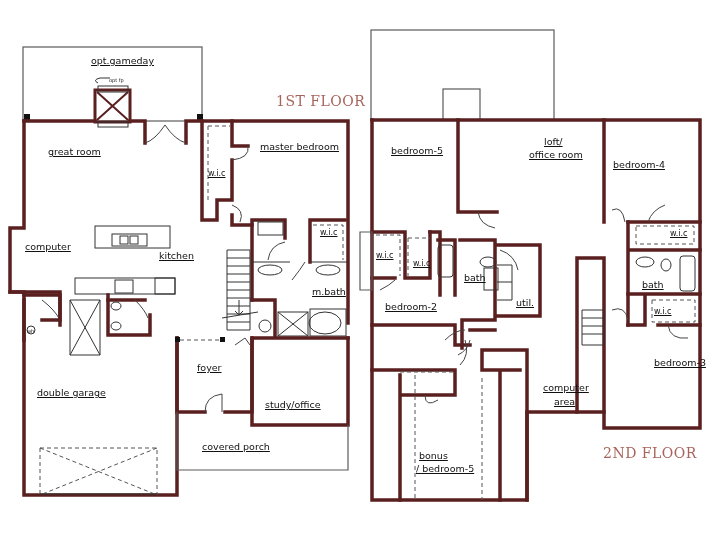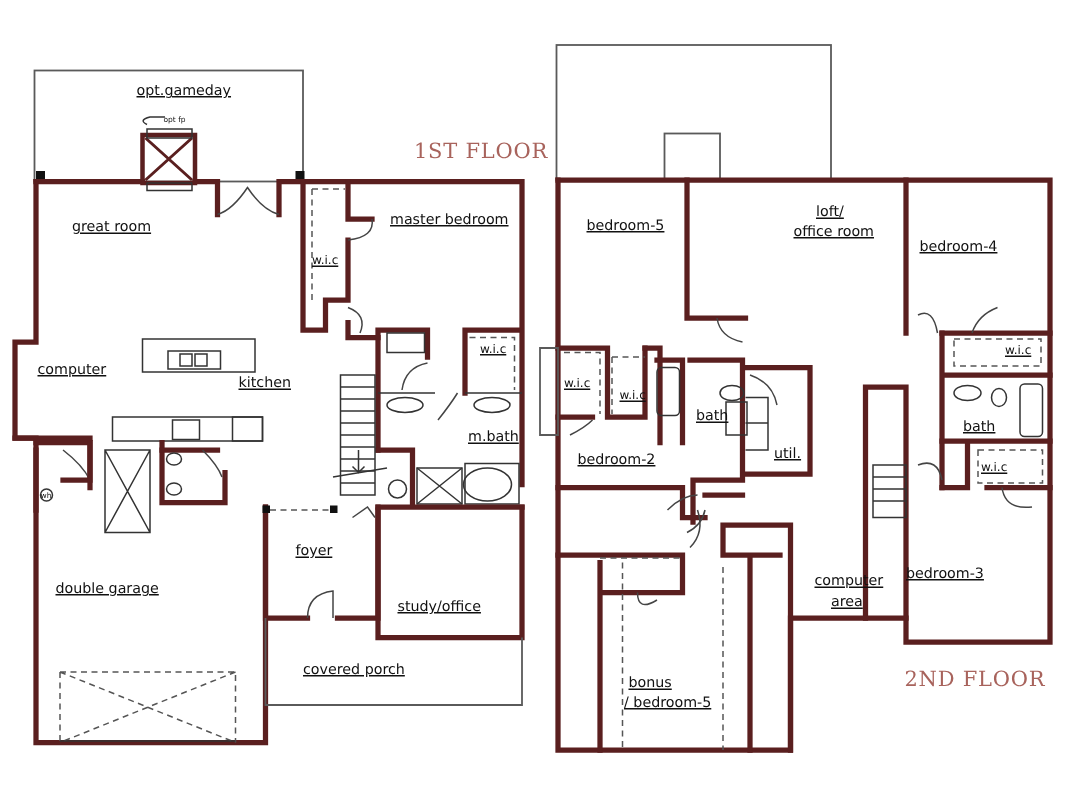--- a/index.html
+++ b/index.html
@@ -170,17 +170,17 @@
 <div class="lbl" style="left:529px;top:149px;">office room</div>
 <div class="lbl" style="left:613px;top:159px;">bedroom-4</div>
 <div class="lbl small" style="left:376px;top:250px;">w.i.c</div>
 <div class="lbl small" style="left:413px;top:258px;">w.i.c</div>
 <div class="lbl small" style="left:670px;top:228px;">w.i.c</div>
 <div class="lbl small" style="left:654px;top:306px;">w.i.c</div>
 <div class="lbl" style="left:464px;top:272px;">bath</div>
 <div class="lbl" style="left:642px;top:279px;">bath</div>
 <div class="lbl" style="left:516px;top:297px;">util.</div>
 <div class="lbl" style="left:385px;top:301px;">bedroom-2</div>
-<div class="lbl" style="left:604px;top:357px;margin-top:20px;">bedroom-3</div>
+<div class="lbl" style="left:654px;top:357px;">bedroom-3</div>
 <div class="lbl" style="left:543px;top:382px;">computer</div>
 <div class="lbl" style="left:554px;top:396px;">area</div>
 <div class="lbl" style="left:419px;top:450px;">bonus</div>
 <div class="lbl" style="left:416px;top:463px;">/ bedroom-5</div>
 
 </body></html>

